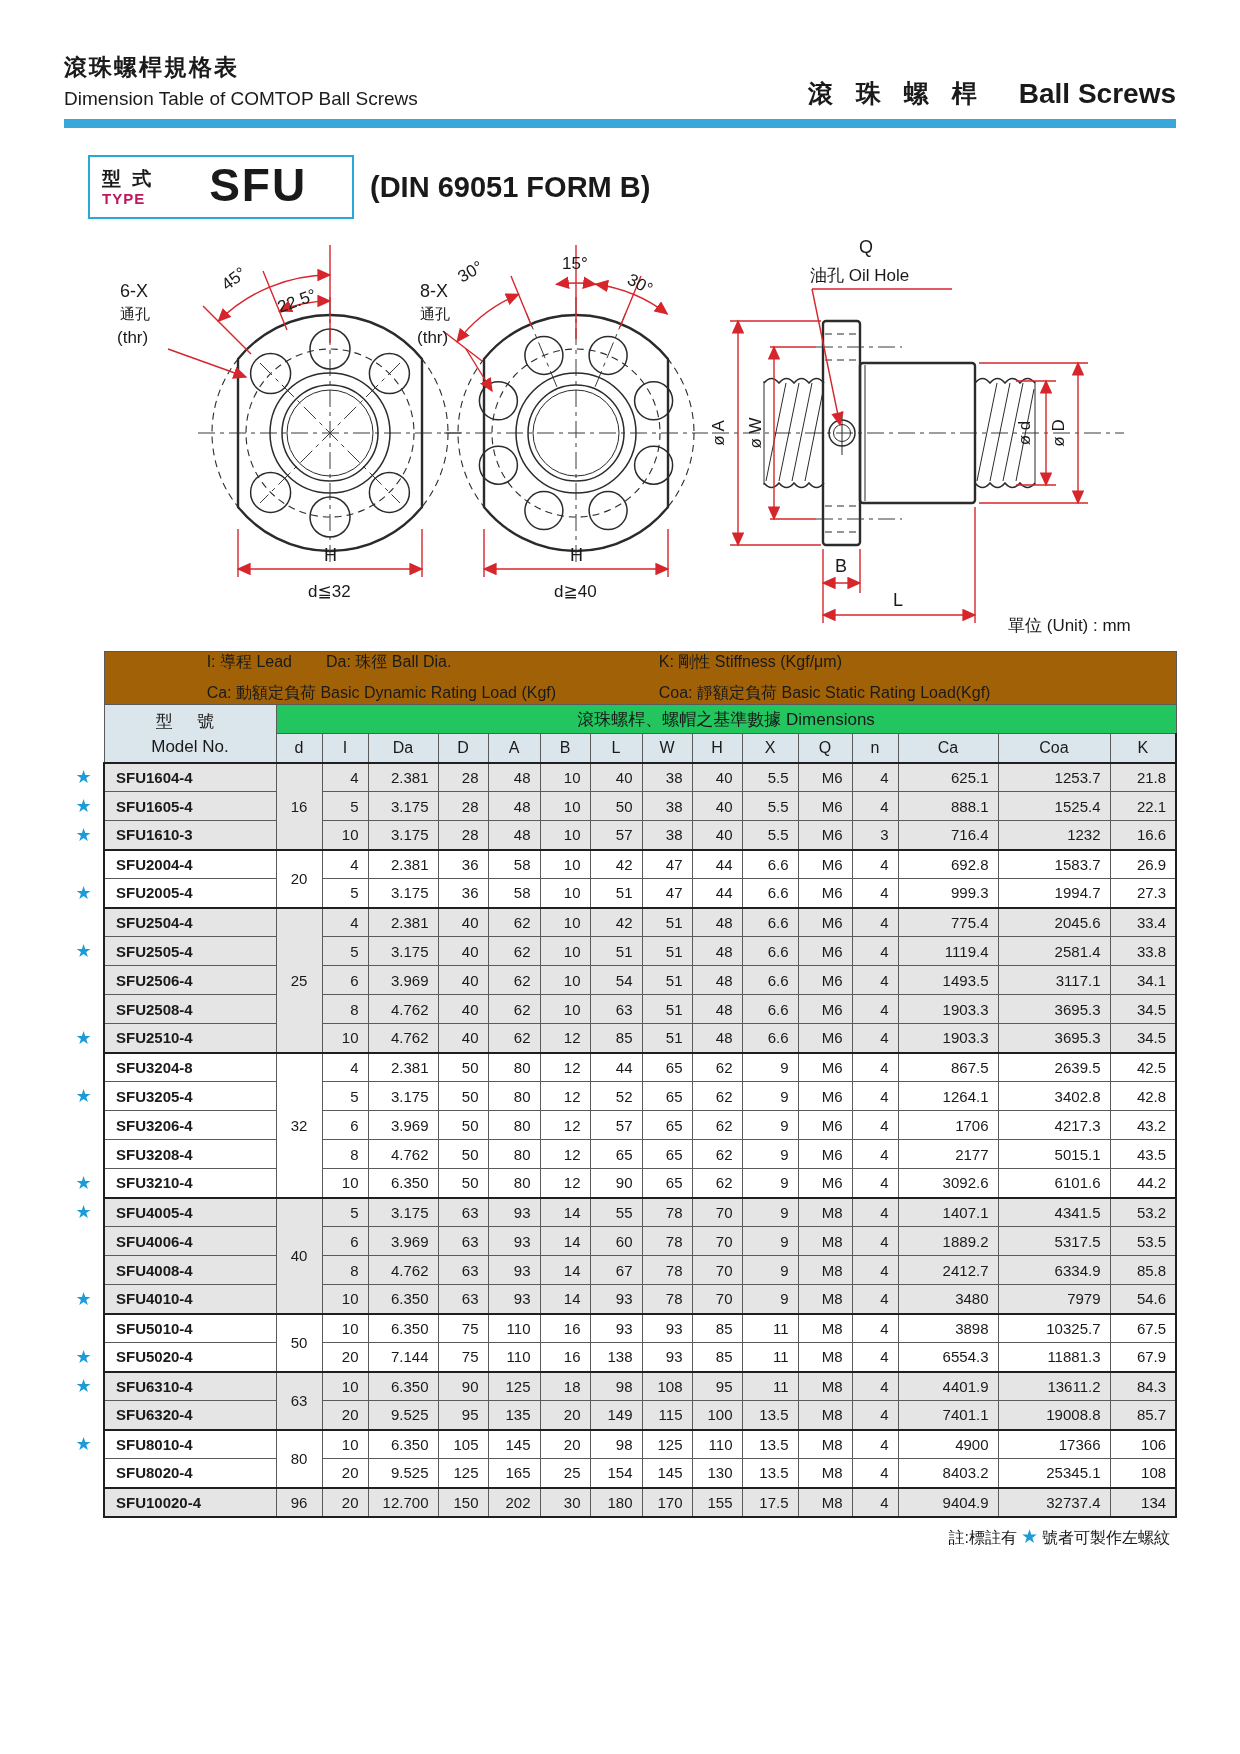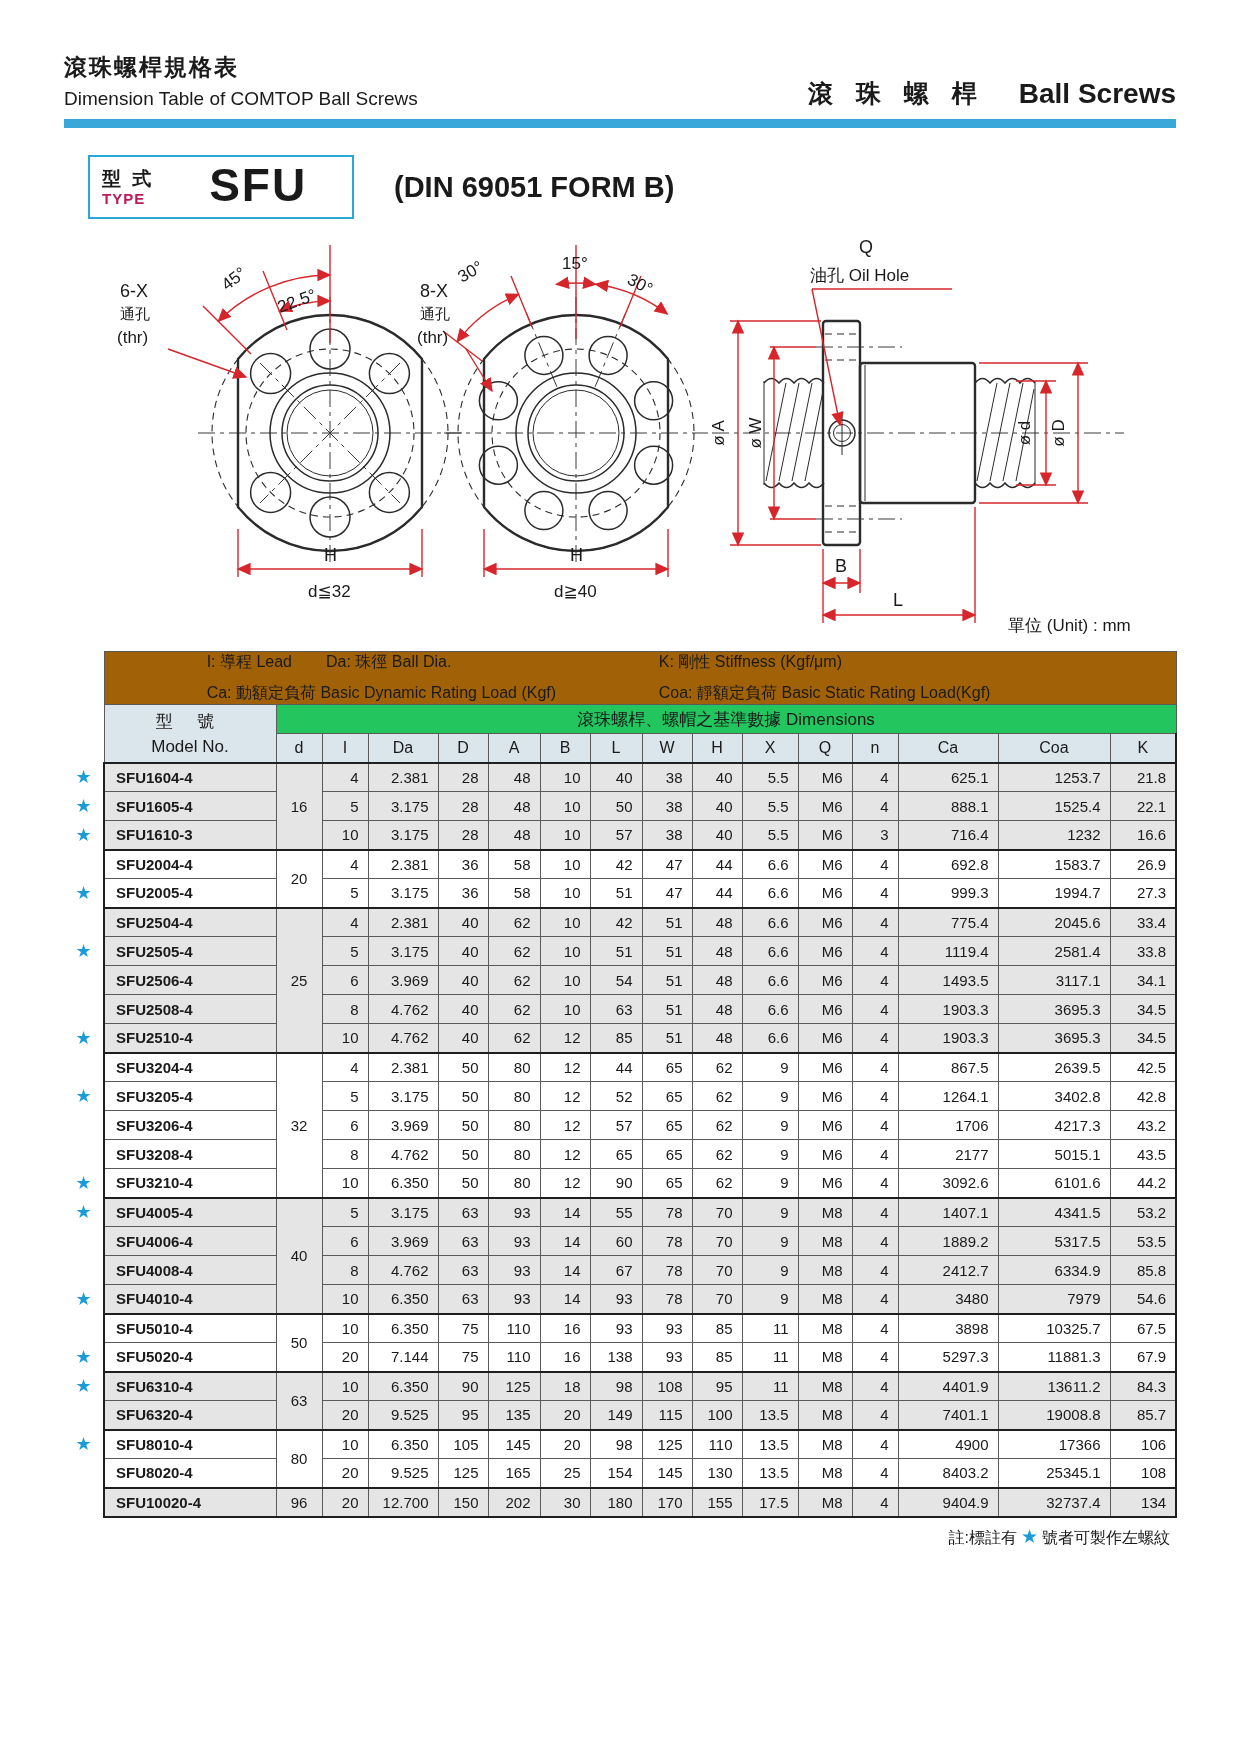--- a/index.html
+++ b/index.html
@@ -10,21 +10,21 @@
   }
   
   .hdr{display:flex;justify-content:space-between;align-items:flex-end;}
   .hdr-title-zh{font-size:23px;font-weight:bold;letter-spacing:2px;}
   .hdr-title-en{font-size:19px;margin-top:5px;}
   .hdr-brand{display:flex;align-items:flex-end;gap:34px;}
   .hdr-brand-zh{font-size:25px;font-weight:bold;letter-spacing:8px;}
   .hdr-brand-en{font-size:28px;font-weight:bold;}
   .blue-bar{height:9px;background:#3aa7da;margin-top:9px;}
   
-  .type-row{display:flex;align-items:center;margin:27px 0 0 24px;gap:24px;}
+  .type-row{display:flex;align-items:center;margin:27px 0 0 24px;}
   .type-box{border:2px solid #2aa7d9;width:262px;height:60px;display:flex;align-items:center;}
   .type-label{padding:2px 10px 0 12px;line-height:1.15;}
   .type-label-zh{font-size:19px;font-weight:bold;letter-spacing:3px;}
   .type-label-en{font-size:15px;font-weight:bold;color:#be185d;letter-spacing:1px;}
   .type-model{flex:1;text-align:center;font-size:46px;font-weight:bold;letter-spacing:2px;padding-bottom:4px;}
   .type-standard{font-size:29px;font-weight:bold;margin-left:16px;}
   
   .drawing{margin-top:12px;}
   .bl{stroke:#2b2b2b;stroke-width:1.5;fill:none;}
   .bl2{stroke:#2b2b2b;stroke-width:2.4;fill:none;}
@@ -496,21 +496,21 @@
           <td class="num">48</td>
           <td class="num">6.6</td>
           <td class="num">M6</td>
           <td class="num">4</td>
           <td class="num">1903.3</td>
           <td class="num">3695.3</td>
           <td class="num kcol">34.5</td>
         </tr>
         <tr class="gstart">
           <td class="star-cell"></td>
-          <td class="model-cell">SFU3204-4</td>
+          <td class="model-cell">SFU3204-8</td>
           <td class="d-cell" rowspan="5">32</td>
           <td class="num">4</td>
           <td class="num">2.381</td>
           <td class="num">50</td>
           <td class="num">80</td>
           <td class="num">12</td>
           <td class="num">44</td>
           <td class="num">65</td>
           <td class="num">62</td>
           <td class="num">9</td>
@@ -691,21 +691,21 @@
           <td class="num">7.144</td>
           <td class="num">75</td>
           <td class="num">110</td>
           <td class="num">16</td>
           <td class="num">138</td>
           <td class="num">93</td>
           <td class="num">85</td>
           <td class="num">11</td>
           <td class="num">M8</td>
           <td class="num">4</td>
-          <td class="num">5297.3</td>
+          <td class="num">6554.3</td>
           <td class="num">11881.3</td>
           <td class="num kcol">67.9</td>
         </tr>
         <tr class="shaded gstart">
           <td class="star-cell">★</td>
           <td class="model-cell">SFU6310-4</td>
           <td class="d-cell" rowspan="2">63</td>
           <td class="num">10</td>
           <td class="num">6.350</td>
           <td class="num">90</td>

